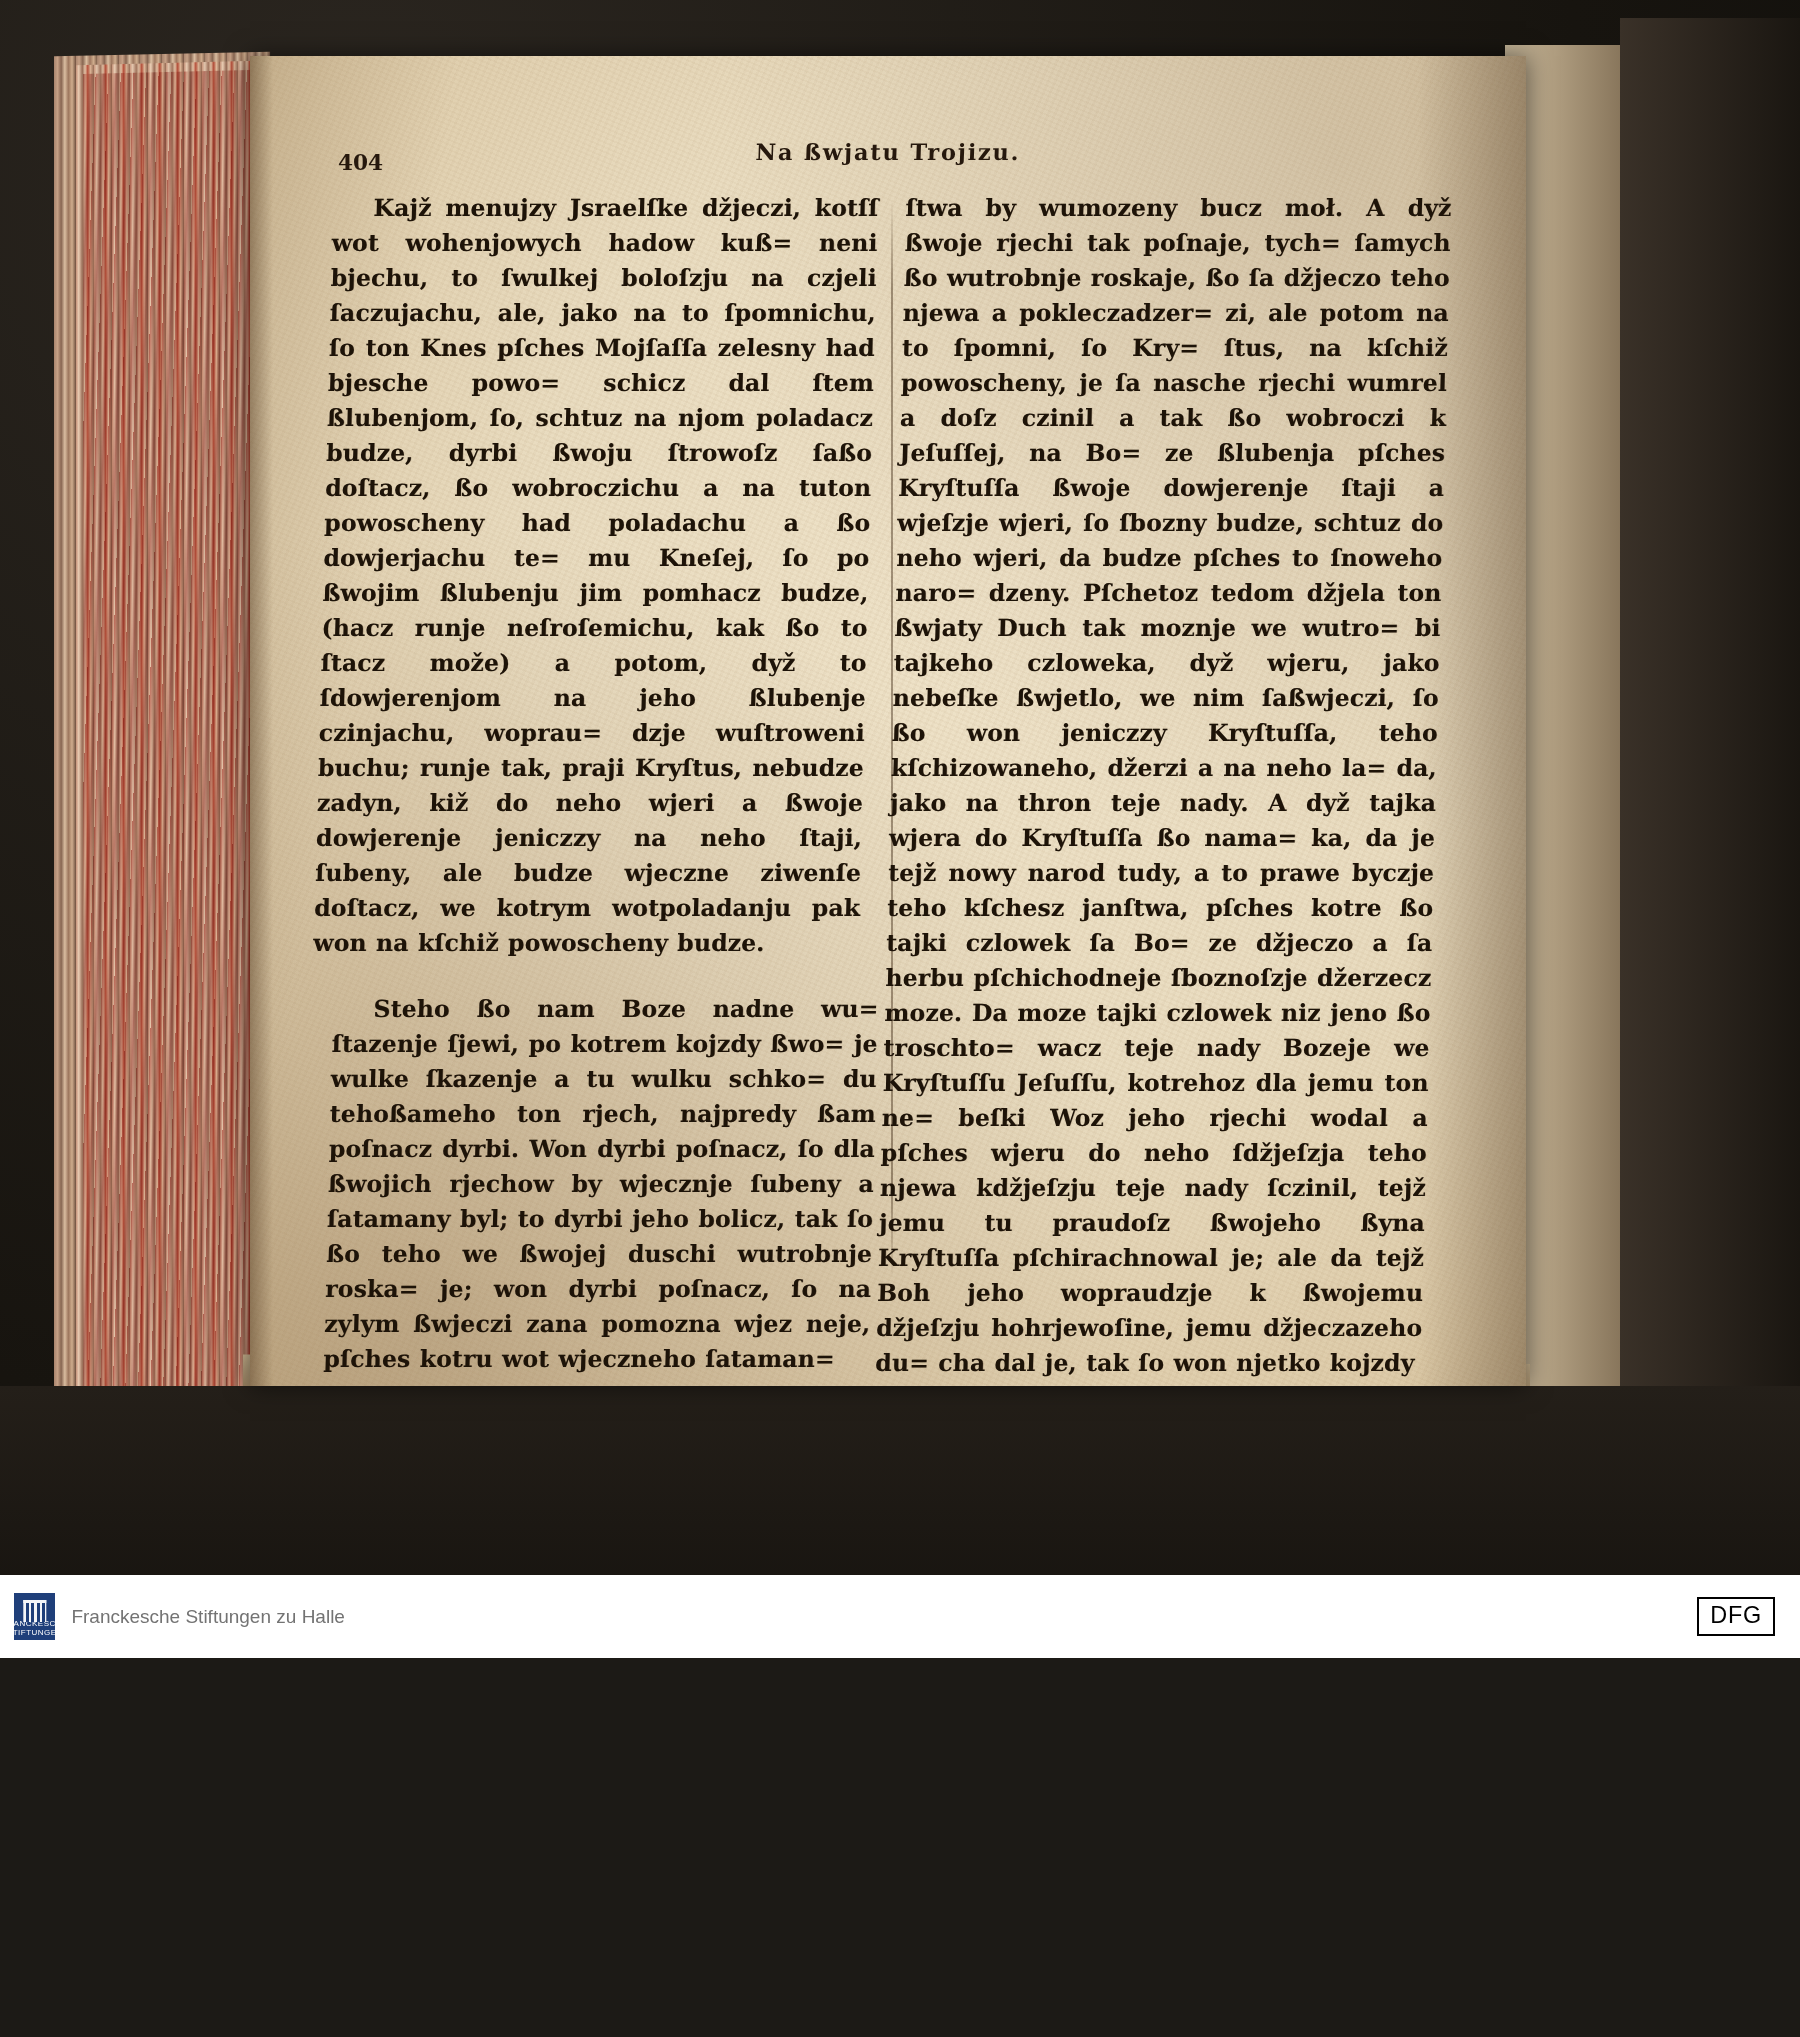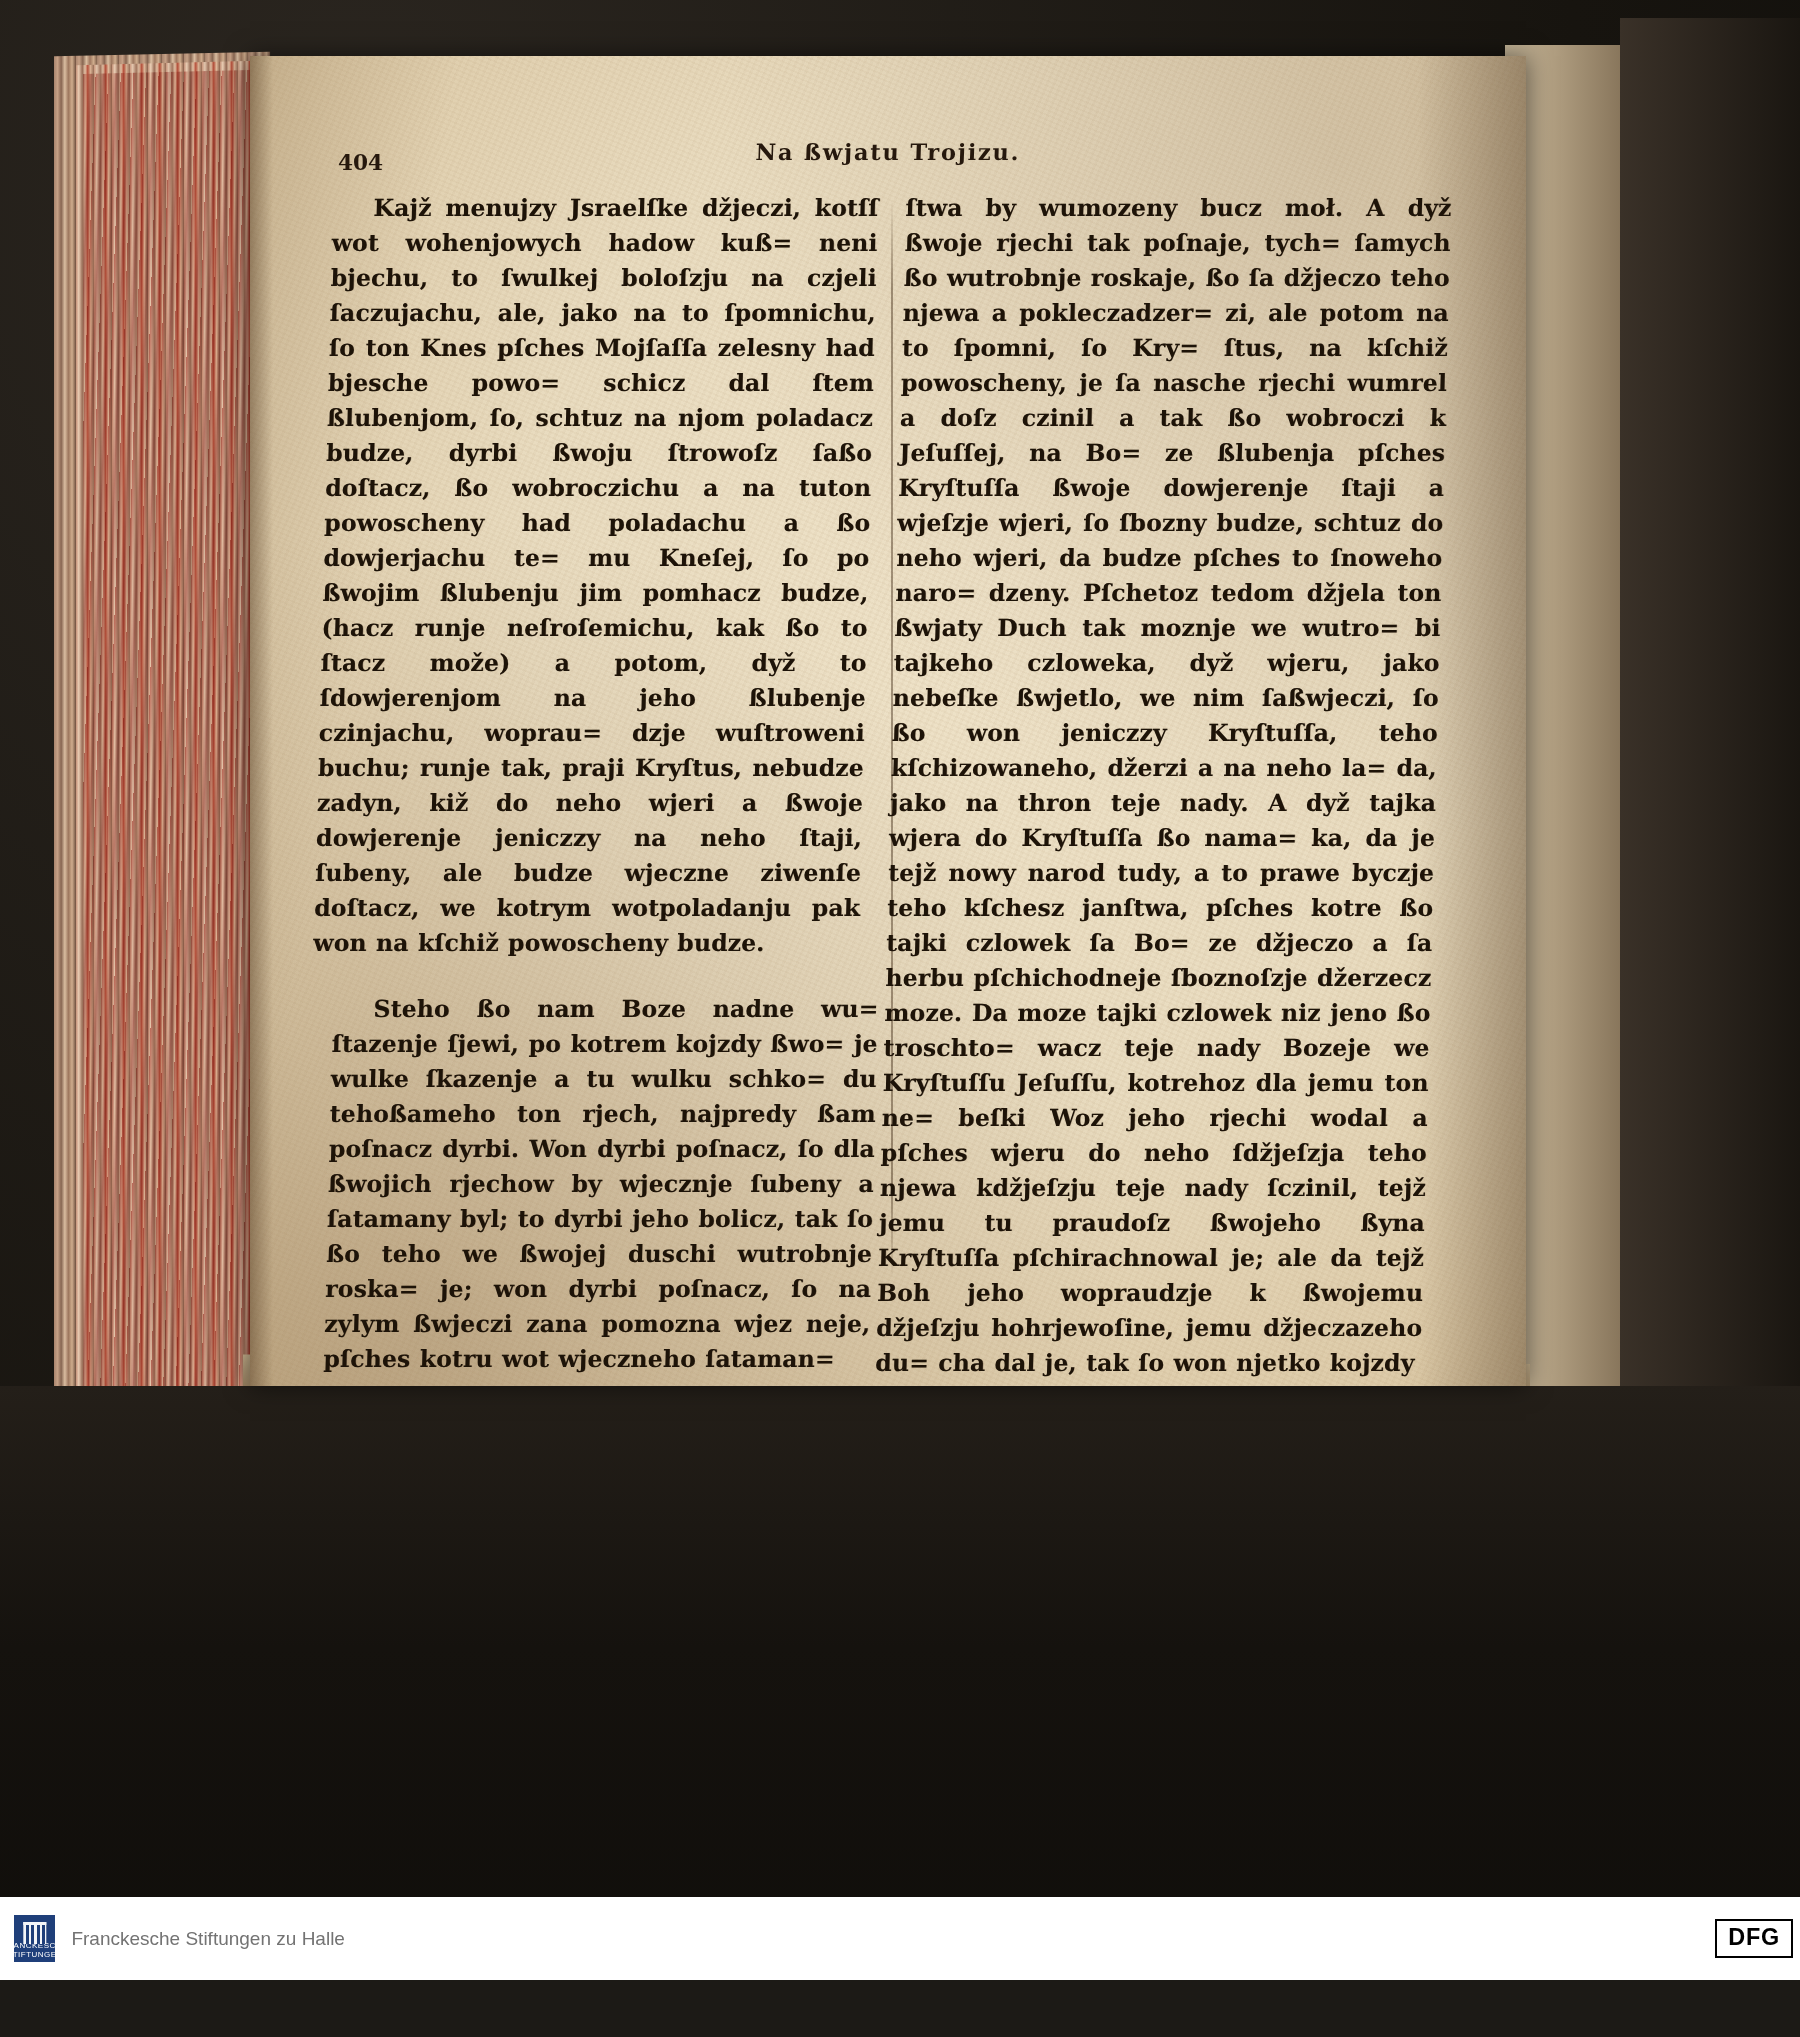--- a/index.html
+++ b/index.html
@@ -10,21 +10,21 @@
   body {
     width: 1800px;
     height: 2038px;
     overflow: hidden;
     font-family: "DejaVu Serif", serif;
   }
 
   .scan {
     position: relative;
     width: 1800px;
-    height: 1980px;
+    height: 1658px;
     background: #15130f;
     overflow: hidden;
   }
 
   
   .bg-dark {
     position: absolute;
     inset: 0;
     background:
       radial-gradient(ellipse at 20% 10%, #2b2620 0%, #17140f 60%, #0e0c09 100%);
@@ -282,25 +282,25 @@
     opacity: 0.95;
   }
   .footer-text {
     margin-left: 16px;
     font-family: "Liberation Sans", sans-serif;
     font-size: 19px;
     color: #737373;
   }
   .footer-dfg {
     margin-left: auto;
-    margin-right: 7px;
+    margin-right: 25px;
     border: 2.7px solid #000;
     padding: 3.6px 10.8px 5.4px 10.8px;
     font-family: "Liberation Sans", sans-serif;
-    font-weight: 700;
+    font-weight: 400;
     font-size: 23.4px;
     letter-spacing: 0.9px;
     color: #000;
   }
 </style>
 </head>
 <body>
 
 <div class="scan">
   <div class="bg-dark"></div>

